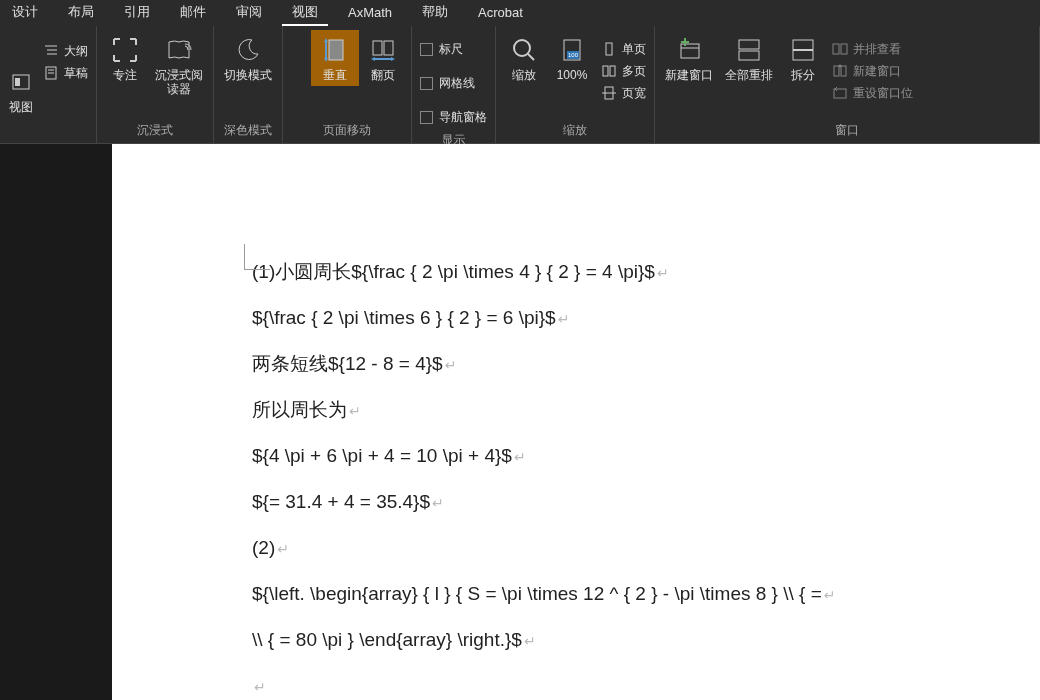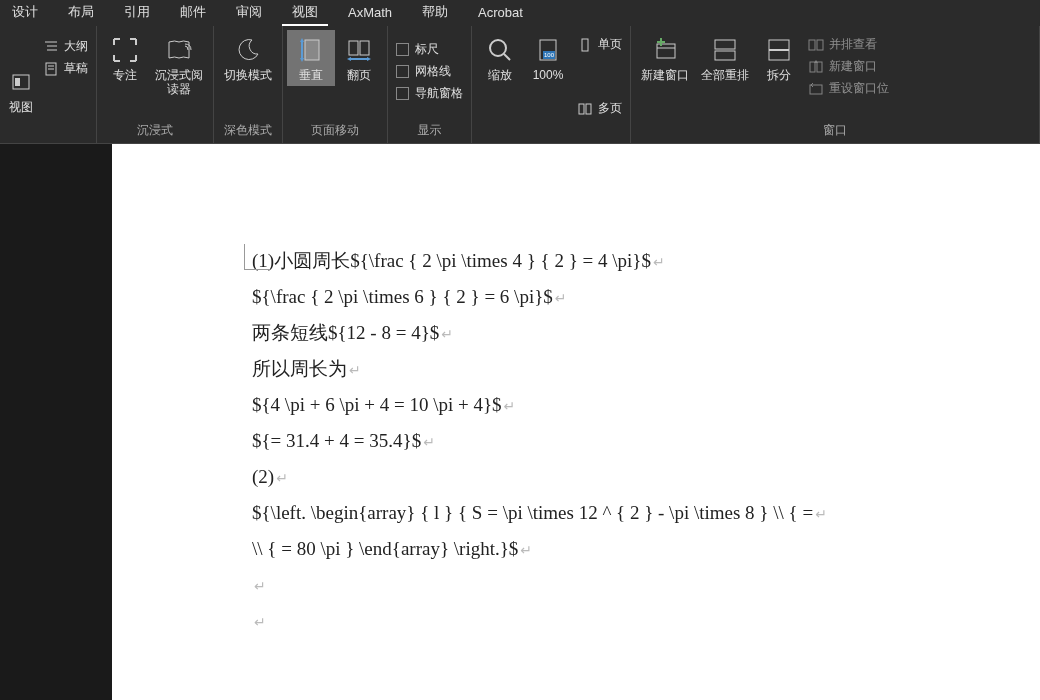--- a/index.html
+++ b/index.html
@@ -9,38 +9,38 @@
   .menu-item { color: #e0e0e0; font-size: 13px; padding: 3px 10px; cursor: pointer; border-bottom: 2px solid transparent; }
   .menu-item.active { border-bottom: 2px solid #fff; }
   
   .ribbon { display: flex; background: #2b2b2b; height: 118px; border-bottom: 1px solid #444; }
   .group { display: flex; flex-direction: column; border-right: 1px solid #444; padding: 0 4px; }
   .group-content { display: flex; flex: 1; align-items: flex-start; padding-top: 4px; }
   .group-label { text-align: center; color: #aaa; font-size: 12px; padding: 4px 0; }
   
   .btn-large { display: flex; flex-direction: column; align-items: center; justify-content: center; width: 48px; padding: 4px 2px; cursor: pointer; }
   .btn-large.wider { width: 60px; }
-  .btn-large.selected { background: #737373; }
+  .btn-large.selected { background: #a16207; margin-left: 24px; }
   .btn-large .icon { width: 32px; height: 32px; display: flex; align-items: center; justify-content: center; color: #e0e0e0; }
   .btn-large .lbl { color: #e0e0e0; font-size: 12px; text-align: center; line-height: 14px; margin-top: 2px; }
   
-  .btn-small { display: flex; align-items: flex-start; height: 22px; padding: 0 4px; cursor: pointer; }
+  .btn-small { display: flex; align-items: flex-end; height: 22px; padding: 0 4px; cursor: pointer; }
   .btn-small .icon { width: 18px; height: 18px; display: flex; align-items: center; justify-content: center; color: #e0e0e0; }
   .btn-small .lbl { color: #e0e0e0; font-size: 12px; margin-left: 4px; }
   
   .col { display: flex; flex-direction: column; }
   .chk { display: flex; align-items: center; height: 22px; padding: 0 4px; cursor: pointer; }
   .chk .box { width: 13px; height: 13px; border: 1px solid #888; margin-right: 6px; }
   .chk .lbl { color: #e0e0e0; font-size: 12px; }
   
   .workspace { display: flex; height: 556px; background: #2b2b2b; }
   .side-pad { width: 112px; background: #1a1a1a; }
   .page { flex: 1; background: #fff; padding: 100px 40px 0 60px; position: relative; overflow: hidden; }
   .cursor-mark { position: absolute; top: 100px; left: 132px; width: 26px; height: 26px; border-left: 1px solid #999; border-bottom: 1px solid #999; }
-  .doc-line { font-size: 19px; color: #222; line-height: 34px; font-family: Liberation Serif, serif; padding-left: 80px; }
+  .doc-line { font-size: 19px; color: #222; line-height: 34px; font-family: Liberation Sans, sans-serif; padding-left: 80px; margin-top: 11px; }
   .doc-line .ret { color: #bbb; font-size: 14px; margin-left: 2px; }
 </style>
 </head>
 <body>
 
 <div class="menubar">
   <div class="menu-item">设计</div>
   <div class="menu-item">布局</div>
   <div class="menu-item">引用</div>
   <div class="menu-item">邮件</div>
@@ -153,21 +153,21 @@
             </svg>
         </span>
         <span class="lbl">翻页</span>
       </div>
     </div>
     <div class="group-label">页面移动</div>
   </div>
 
   <div class="group">
     <div class="group-content">
-      <div class="col" style="padding-top:8px;">
+      <div class="col" style="padding-top:8px;gap:12px;">
         <div class="chk">
           <span class="box"></span>
           <span class="lbl">标尺</span>
         </div>
         <div class="chk">
           <span class="box"></span>
           <span class="lbl">网格线</span>
         </div>
         <div class="chk">
           <span class="box"></span>
@@ -192,21 +192,21 @@
       <div class="btn-large">
         <span class="icon">
           <svg width="28" height="28" viewBox="0 0 28 28">
               <rect x="6" y="4" width="16" height="20" fill="none" stroke="#ccc"></rect>
               <rect x="9" y="15" width="12" height="8" fill="#2e75b6"></rect>
               <text x="15" y="21" font-size="6" fill="#fff" text-anchor="middle">100</text>
             </svg>
         </span>
         <span class="lbl">100%</span>
       </div>
-      <div class="col" style="padding-top:6px;gap:42px;">
+      <div class="col" style="padding-top:6px;">
         <div class="btn-small">
           <span class="icon">
             <svg width="16" height="16" viewBox="0 0 16 16">
                 <rect x="5" y="2" width="6" height="12" fill="none" stroke="#ccc"></rect>
               </svg>
           </span>
           <span class="lbl">单页</span>
         </div>
         <div class="btn-small">
           <span class="icon">

